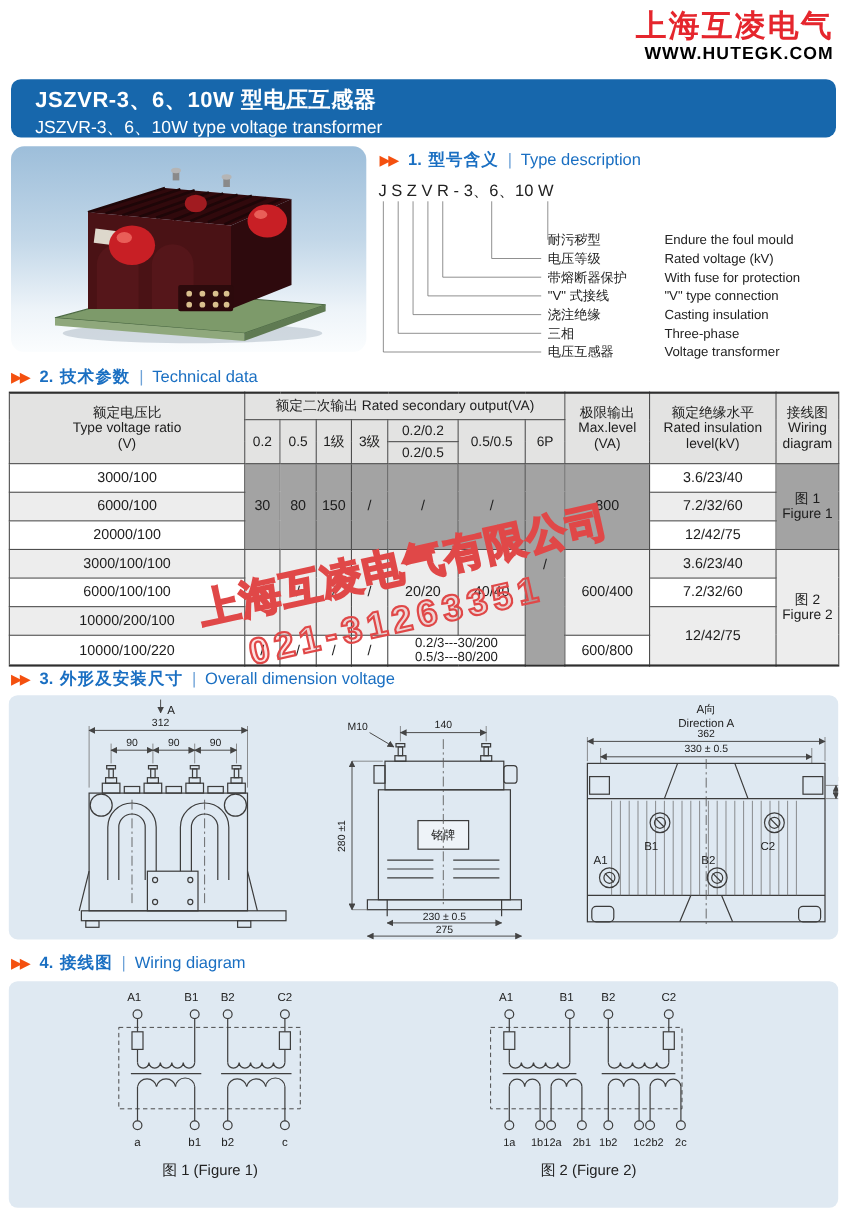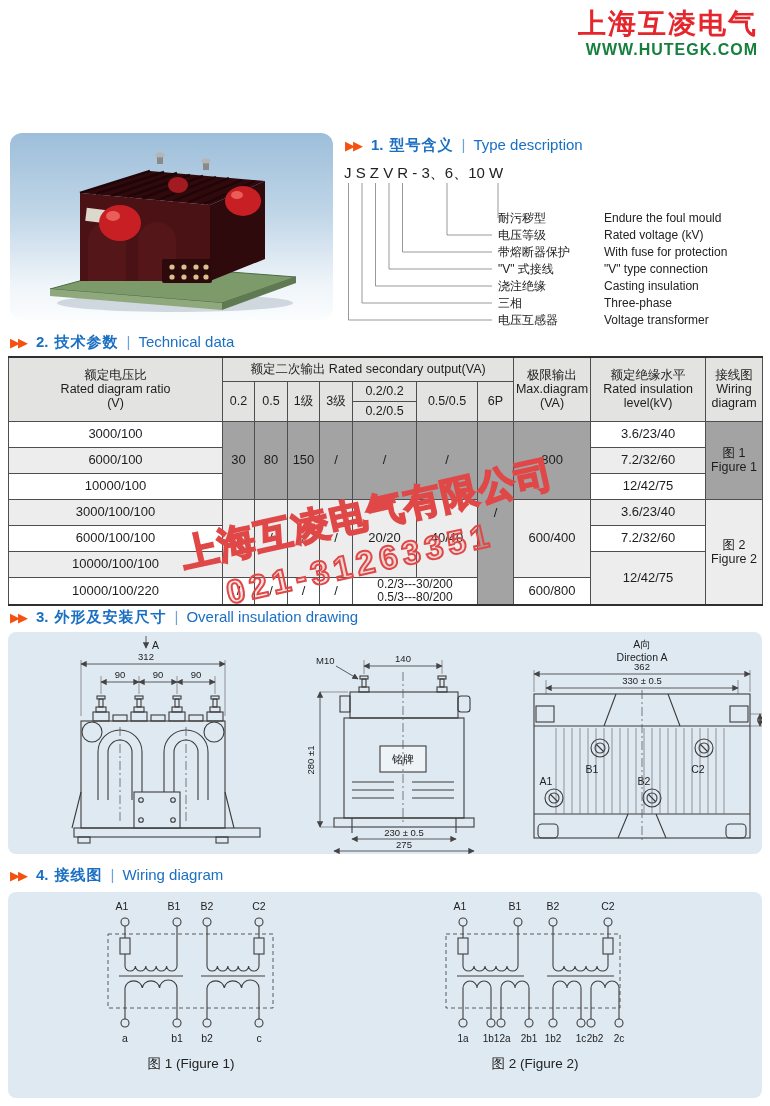--- a/index.html
+++ b/index.html
@@ -2,21 +2,21 @@
 <html><head>
 <meta charset="utf-8">
 <style>
   html,body{margin:0;padding:0;background:#fff;}
   body{font-family:"Liberation Sans","DejaVu Sans",sans-serif;color:#1d1d1d;}
   .page{position:relative;width:770px;height:1106px;background:#fff;overflow:hidden;}
 
   
   .logo{position:absolute;top:8px;right:12px;text-align:right;}
   .logo-cn{font-size:28px;font-weight:bold;color:#e5262d;letter-spacing:2px;line-height:1.15;}
-  .logo-web{font-size:16px;font-weight:bold;color:#15803d;letter-spacing:1px;margin-top:1px;}
+  .logo-web{font-size:16px;font-weight:bold;color:#000000;letter-spacing:1px;margin-top:1px;}
 
   .title-bar{position:absolute;left:10px;top:72px;width:750px;height:53px;background:#1767ac;border-radius:9px;box-sizing:border-box;padding:5px 0 0 22px;color:#fff;}
   .title-cn{font-size:20px;font-weight:bold;letter-spacing:0.5px;}
   .title-en{font-size:16px;margin-top:2px;}
 
   
   .sec-head{position:absolute;display:flex;align-items:baseline;font-size:15px;color:#1a6fc2;white-space:nowrap;}
   .arrows{color:#f4500f;font-size:13px;letter-spacing:-2px;margin-right:10px;align-self:center;}
   .sec-num{font-weight:bold;margin-right:6px;}
   .sec-cn{font-weight:bold;letter-spacing:1px;}
@@ -76,20 +76,24 @@
 </head>
 <body>
 
 <div class="page">
 
   <div class="logo">
     <div class="logo-cn">上海互凌电气</div>
     <div class="logo-web">WWW.HUTEGK.COM</div>
   </div>
 
+  <div class="title-bar">
+    <div class="title-cn">JSZVR-3、6、10W 型电压互感器</div>
+    <div class="title-en">JSZVR-3、6、10W type voltage transformer</div>
+  </div>
 
   <div class="photo">
     <svg width="323" height="187" viewBox="0 0 323 187">
       <ellipse cx="165" cy="170" rx="118" ry="9" fill="#aebcc6" opacity="0.55"></ellipse>
       <g>
         <path d="M40,156 L212,170 L286,144 L128,132 Z" fill="#7d9a6a" stroke="#4c6a44" stroke-width="1"></path>
         <path d="M40,156 L212,170 L212,177 L40,163 Z" fill="#8fa87c"></path>
         <path d="M212,170 L286,144 L286,150 L212,177 Z" fill="#5f7a52"></path>
       </g>
       <g>
@@ -176,27 +180,27 @@
         <col style="width:61px">
         <col style="width:36px">
         <col style="width:77px">
         <col style="width:115px">
         <col style="width:57px">
     </colgroup>
     <thead>
       <tr>
         <th rowspan="3">
           <div>额定电压比</div>
-          <div>Rated diagram ratio</div>
+          <div>Type voltage ratio</div>
           <div>(V)</div>
         </th>
         <th colspan="7">额定二次输出  Rated secondary output(VA)</th>
         <th rowspan="3">
           <div>极限输出</div>
-          <div>Max.diagram</div>
+          <div>Max.level</div>
           <div>(VA)</div>
         </th>
         <th rowspan="3">
           <div>额定绝缘水平</div>
           <div>Rated insulation</div>
           <div>level(kV)</div>
         </th>
         <th rowspan="3">
           <div>接线图</div>
           <div>Wiring</div>
@@ -231,21 +235,21 @@
         <td rowspan="3" class="bg-w figcell">
           <div>图 1</div>
           <div>Figure 1</div>
         </td>
       </tr>
       <tr>
         <td>6000/100</td>
         <td>7.2/32/60</td>
       </tr>
       <tr>
-        <td>10000/100</td>
+        <td>20000/100</td>
         <td>12/42/75</td>
       </tr>
       <tr>
         <td>3000/100/100</td>
         <td rowspan="3" class="bg-g">/</td>
         <td rowspan="3" class="bg-g">/</td>
         <td rowspan="3" class="bg-g">/</td>
         <td rowspan="3" class="bg-g">/</td>
         <td rowspan="3" class="bg-g">20/20</td>
         <td rowspan="3" class="bg-g">40/40</td>
@@ -254,21 +258,21 @@
         <td rowspan="4" class="bg-g figcell">
           <div>图 2</div>
           <div>Figure 2</div>
         </td>
       </tr>
       <tr>
         <td>6000/100/100</td>
         <td>7.2/32/60</td>
       </tr>
       <tr>
-        <td>10000/100/100</td>
+        <td>10000/200/100</td>
         <td rowspan="2" class="bg-g">12/42/75</td>
       </tr>
       <tr>
         <td>10000/100/220</td>
         <td>/</td>
         <td>/</td>
         <td>/</td>
         <td>/</td>
         <td colspan="2" class="combo">
           <div>0.2/3---30/200</div>
@@ -282,21 +286,21 @@
   <div class="wm">
     <div class="wm-l1">上海互凌电气有限公司</div>
     <div class="wm-l2">021-31263351</div>
   </div>
 
   <div class="sec-head" id="sec3h">
     <span class="arrows">▶▶</span>
     <span class="sec-num">3.</span>
     <span class="sec-cn">外形及安装尺寸</span>
     <span class="sec-sep">|</span>
-    <span class="sec-en">Overall insulation drawing</span>
+    <span class="sec-en">Overall dimension voltage</span>
   </div>
 
   <div class="panel" id="panel3">
     <svg width="754" height="222" viewBox="0 0 754 222">
       <defs>
         <marker id="ar" viewBox="0 0 10 10" refX="9" refY="5" markerWidth="7" markerHeight="7" orient="auto-start-reverse">
           <path d="M0,0L10,5L0,10z" fill="#444"></path>
         </marker>
       </defs>
 

